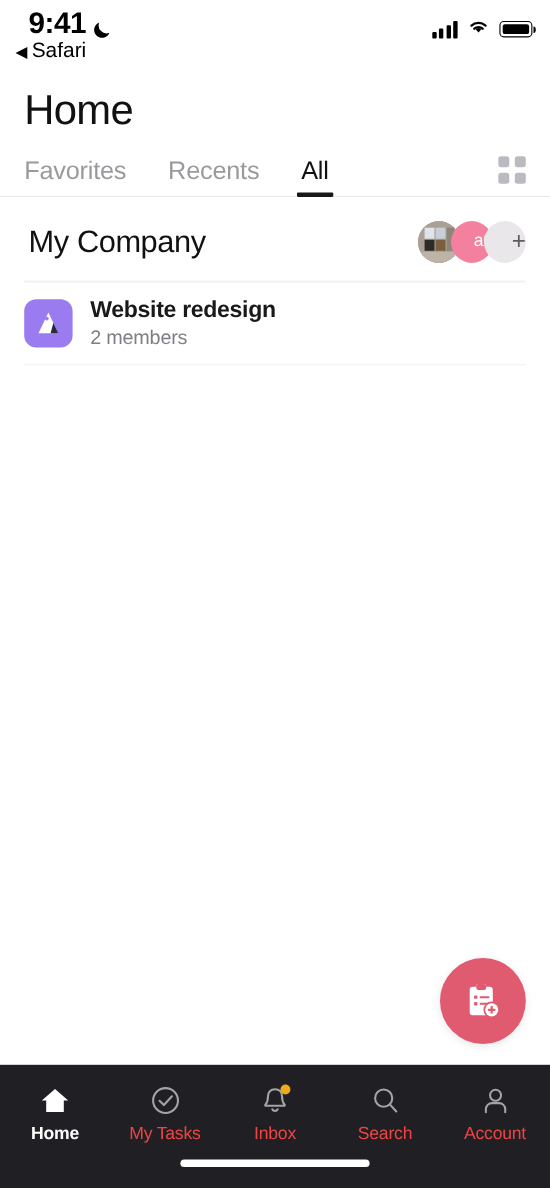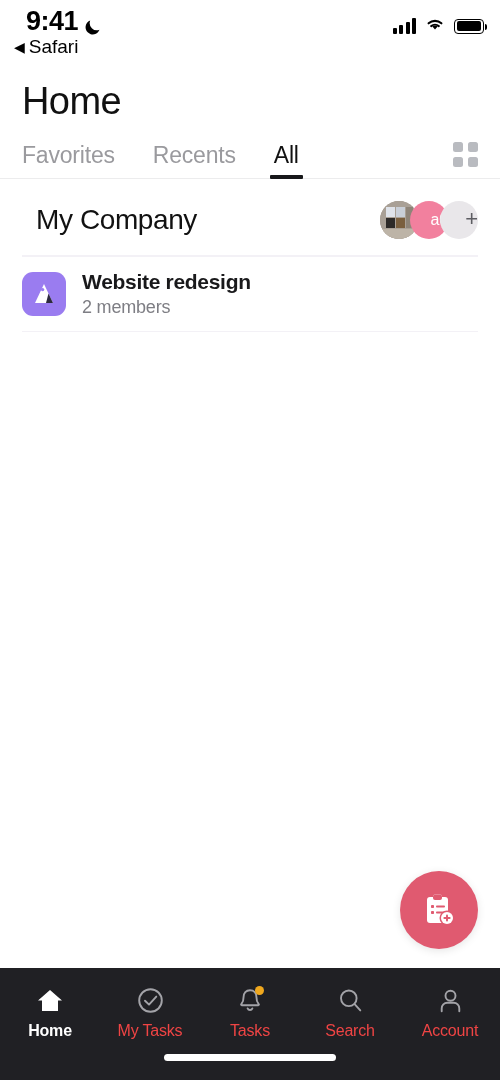--- a/index.html
+++ b/index.html
@@ -49,21 +49,21 @@
   .tab.active { color:#111; font-weight:400; }
   .tab.active::after {
     content:""; position:absolute; left:-4px; right:-4px; bottom:0; height:4px; background:#17181a; border-radius:1px; z-index:2;
   }
   .grid-icon { position:absolute; right:22px; bottom:12px; display:grid; grid-template-columns:10px 10px; grid-gap:5px; cursor:pointer; }
   .grid-icon i { display:block; width:10px; height:10px; background:#b9bbc0; border-radius:2.5px; }
 
   
   .content { flex:1 1 auto; position:relative; overflow:hidden; }
 
-  .section-head { display:flex; align-items:center; justify-content:space-between; padding:22px 22px 16px 36px; }
+  .section-head { display:flex; align-items:center; justify-content:space-between; padding:22px 22px 16px 26px; }
   .section-title { font-size:28px; color:#111; letter-spacing:-0.4px; }
   .avatars { display:flex; align-items:center; }
   .av { width:38px; height:38px; border-radius:50%; display:flex; align-items:center; justify-content:flex-end; overflow:hidden; position:relative; }
   .av + .av { margin-left:-8px; }
   .av-photo { background:#9d9186; }
   .av-photo .ph { position:absolute; inset:0; }
   .av-init { background:#f2809e; color:#fff; font-size:16px; letter-spacing:-0.2px; }
   .av-add { background:#e9e7ea; color:#5d5d62; font-size:22px; line-height:0; padding-bottom:3px; }
 
   .divider { height:1.5px; background:#f3f1f6; margin:0 22px; }
@@ -229,21 +229,21 @@
       </button>
 
       <button class="nav">
         <span class="nav-ico">
           <svg width="26" height="27" viewBox="0 0 26 27">
             <path d="M13 3.2c-4 0-6.4 2.8-6.4 6.6 0 5.2-1.5 6.4-2.4 7.5-.3.4 0 .9.5.9h16.6c.5 0 .8-.5.5-.9-.9-1.1-2.4-2.3-2.4-7.5 0-3.8-2.4-6.6-6.4-6.6z" fill="none" stroke="#a3a3a8" stroke-width="1.9" stroke-linejoin="round"></path>
             <path d="M10.6 21.4a2.6 2.6 0 0 0 4.8 0" fill="none" stroke="#a3a3a8" stroke-width="1.9" stroke-linecap="round"></path>
           </svg>
           <span class="badge-dot"></span>
         </span>
-        <span class="nav-label">Tasks</span>
+        <span class="nav-label">Inbox</span>
       </button>
 
       <button class="nav">
         <span class="nav-ico">
           <svg width="27" height="27" viewBox="0 0 27 27">
             <circle cx="11.8" cy="11.3" r="7.8" fill="none" stroke="#a3a3a8" stroke-width="1.9"></circle>
             <path d="M17.6 17.2 L23.3 23.4" stroke="#a3a3a8" stroke-width="1.9" stroke-linecap="round"></path>
           </svg>
         </span>
         <span class="nav-label">Search</span>

